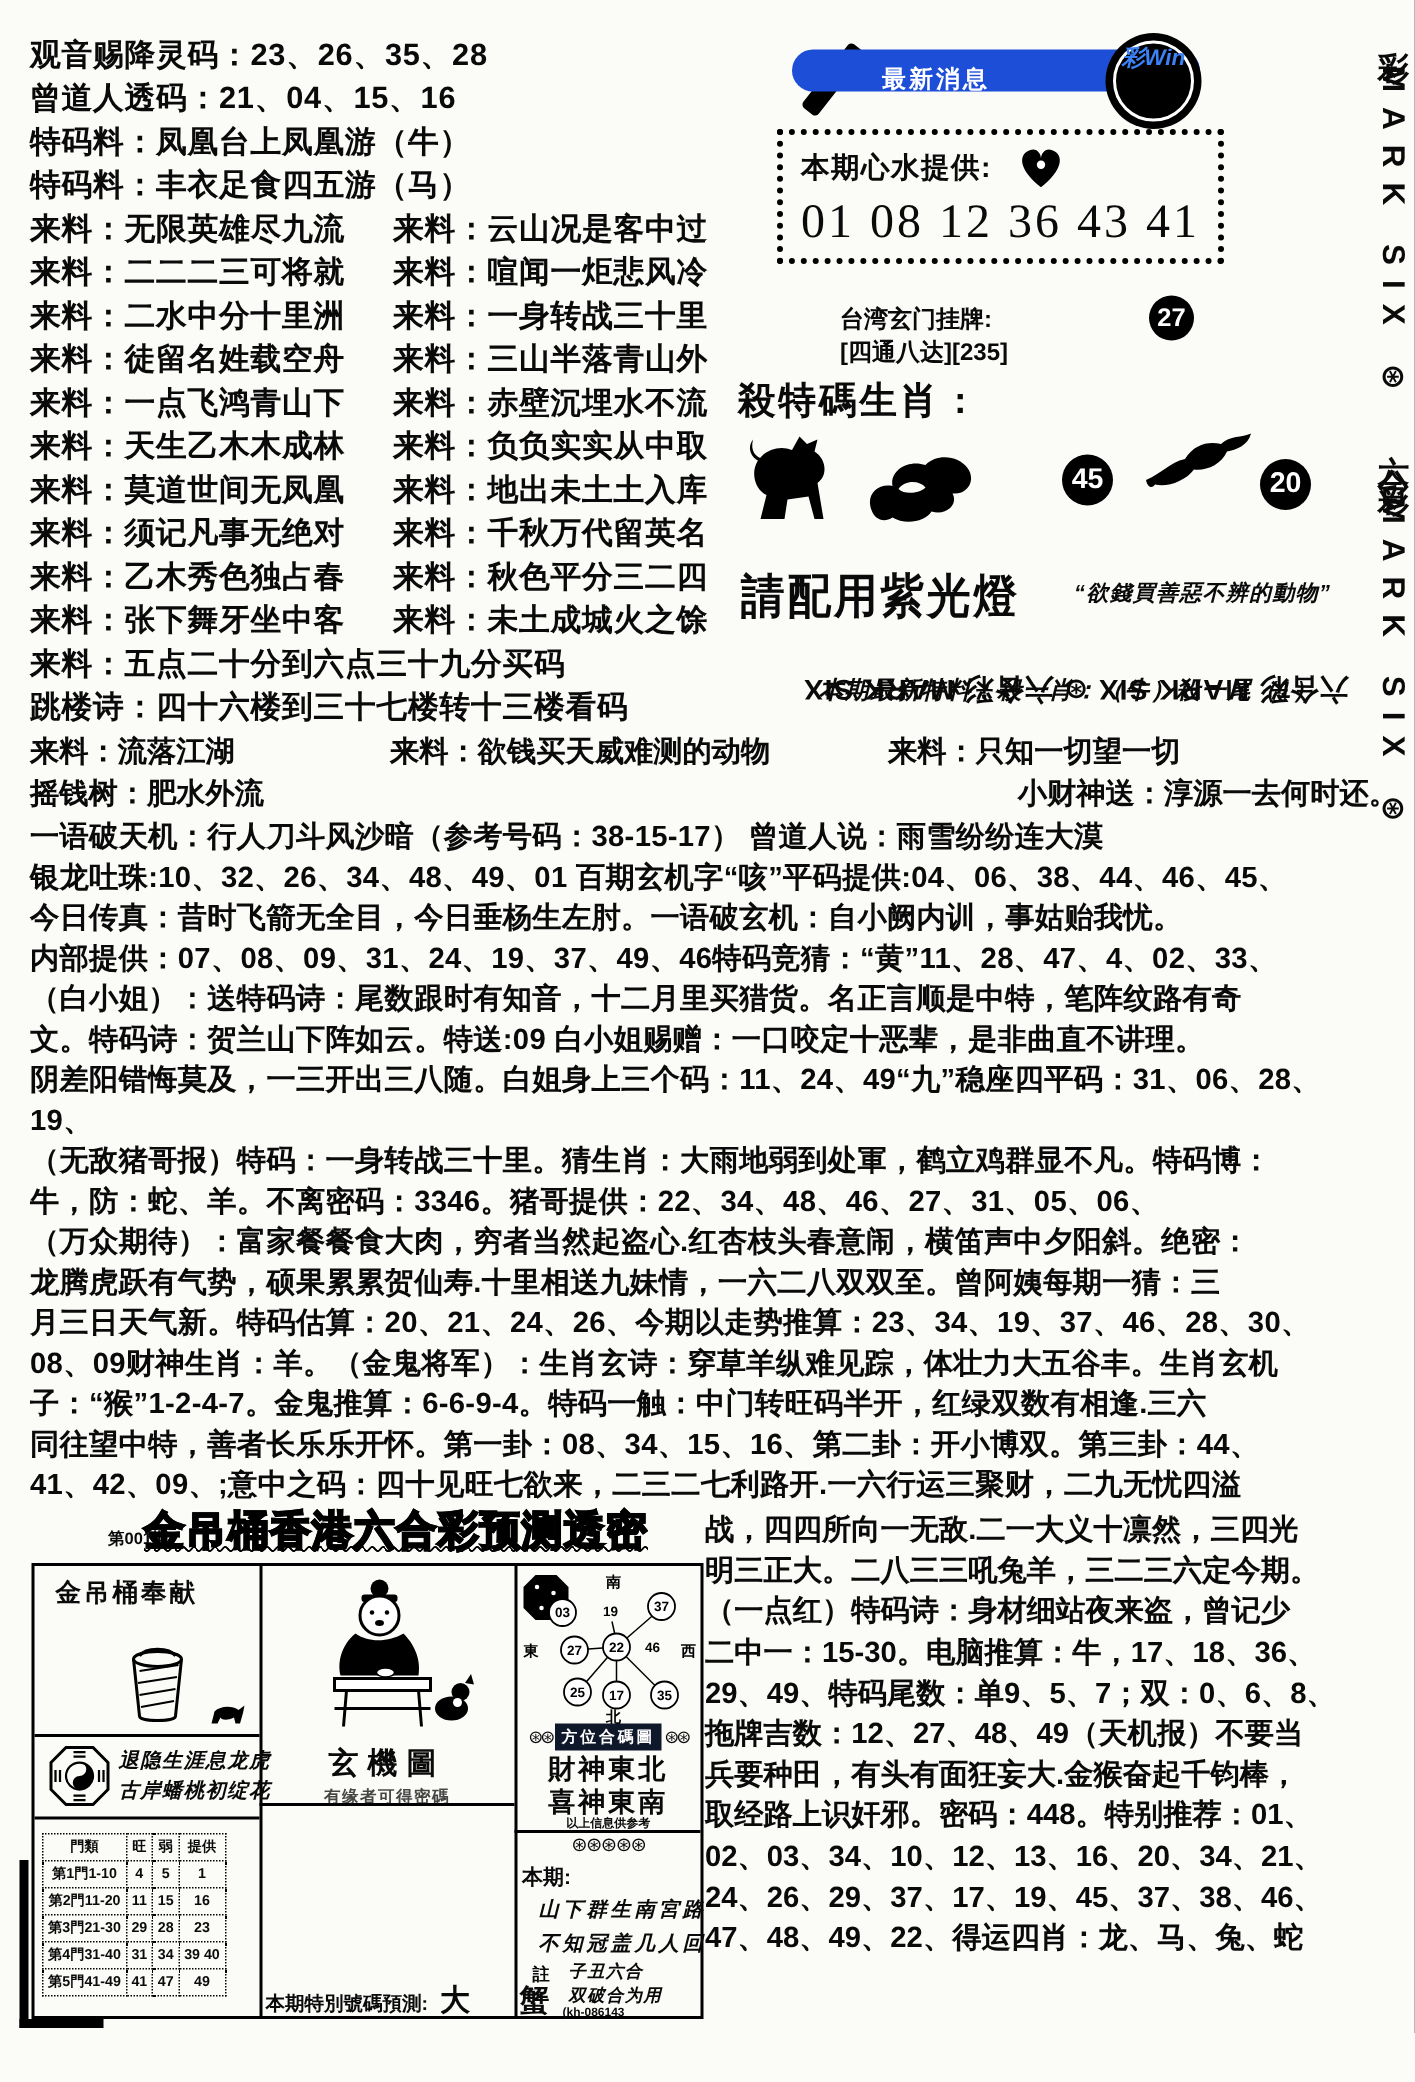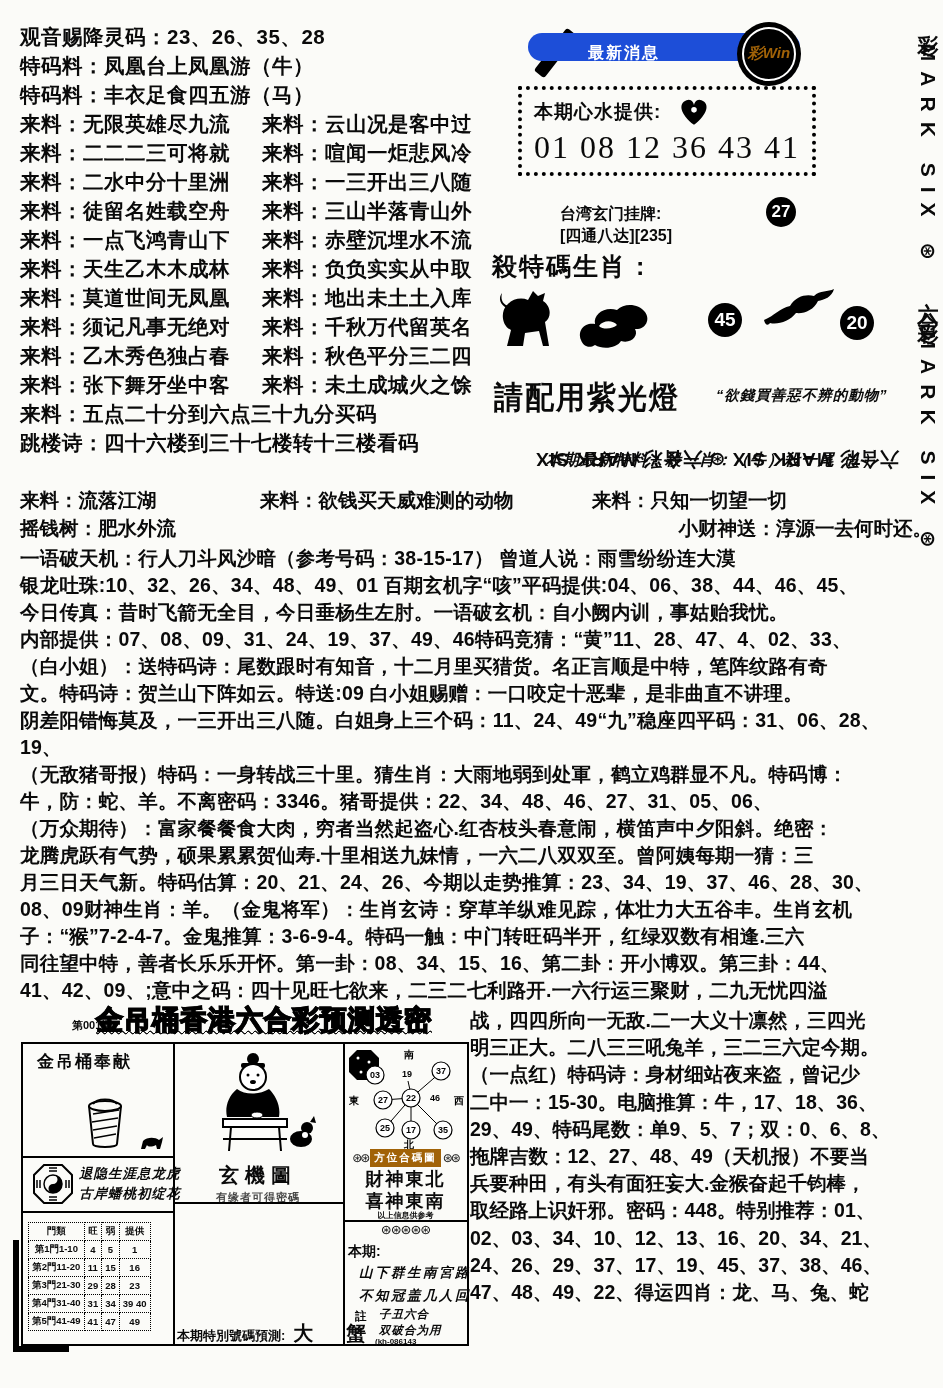--- a/index.html
+++ b/index.html
@@ -10,21 +10,21 @@
   .tl{position:absolute;left:20px;top:22px;width:462px;}
   .tl .ln{font-size:20.5px;font-weight:700;line-height:29px;white-space:nowrap;letter-spacing:.5px;}
   .pair{display:flex;}
   .pair .pl{width:242px;}
   
   .pen{position:absolute;left:549px;top:26px;width:13px;height:54px;background:#000;border-radius:3px;transform:rotate(38deg);}
   .banner{position:absolute;left:528px;top:33px;width:272px;height:28px;background:#1d4ed8;border-radius:20px;}
   .banner .txt{position:absolute;left:60px;top:10px;color:#fff;font-size:16px;font-weight:900;letter-spacing:2px;}
   .badge-logo{position:absolute;left:737px;top:22px;width:64px;height:64px;background:#000;border-radius:50%;}
   .badge-logo .ring{position:absolute;inset:5px;border:2px solid #fff;border-radius:50%;}
-  .badge-logo .t{position:absolute;width:100%;top:22px;text-align:center;color:#a16207;font-size:15px;font-weight:900;font-style:italic;}
+  .badge-logo .t{position:absolute;width:100%;top:7px;text-align:center;color:#3b82f6;font-size:15px;font-weight:900;font-style:italic;}
   .dotbox{position:absolute;left:518px;top:86px;width:298px;height:90px;border:4px dotted #000;padding:7px 12px;box-sizing:border-box;}
   .dotbox .row1{display:flex;align-items:center;gap:16px;font-size:19px;font-weight:900;letter-spacing:1px;}
   .dotbox .nums{font-family:"Liberation Serif","DejaVu Serif",serif;font-size:32px;letter-spacing:2px;margin-top:2px;}
   .taiwan{position:absolute;left:560px;top:203px;font-size:16px;font-weight:700;line-height:22px;}
   .nbadge{background:#000;color:#fff;border-radius:50%;text-align:center;font-weight:700;position:absolute;}
   .b27{left:766px;top:197px;width:30px;height:30px;line-height:30px;font-size:17px;}
   .b45{left:708px;top:303px;width:34px;height:34px;line-height:34px;font-size:19px;}
   .b20{left:840px;top:306px;width:34px;height:34px;line-height:34px;font-size:19px;}
   .kill{position:absolute;left:492px;top:250px;font-size:25px;font-weight:900;letter-spacing:2px;}
   .uv{position:absolute;left:494px;top:378px;font-size:29px;font-weight:900;letter-spacing:2px;transform:scaleY(1.08);}
@@ -49,53 +49,54 @@
   .bbox .h{position:absolute;height:2px;background:#000;}
   .c1h{position:absolute;left:14px;top:6px;font-size:17px;font-weight:900;letter-spacing:2px;}
   .baguatxt{position:absolute;left:56px;top:120px;font-size:13.5px;font-weight:700;font-style:italic;line-height:20px;letter-spacing:1px;white-space:nowrap;}
   .gtable{position:absolute;left:5px;top:178px;border-collapse:collapse;font-size:9.5px;font-weight:700;}
   .gtable td,.gtable th{border:1.5px dotted #000;padding:1px 3px;text-align:center;height:15px;white-space:nowrap;}
   .mtitle{position:absolute;left:150px;top:118px;width:170px;text-align:center;font-size:20px;font-weight:900;letter-spacing:6px;}
   .msub{position:absolute;left:150px;top:146px;width:170px;text-align:center;font-size:11px;font-weight:700;letter-spacing:1px;opacity:.75;}
   .pred{position:absolute;left:154px;top:276px;font-size:13px;font-weight:900;white-space:nowrap;text-align:center;}
   .pred .val{font-size:20px;font-weight:700;font-family:"Liberation Serif","DejaVu Serif",serif;margin-left:8px;letter-spacing:14px;}
   .dirbanner{position:absolute;left:321px;top:105px;width:123px;display:flex;align-items:center;justify-content:center;gap:2px;}
-  .dirbanner .bl{background:#a16207;color:#fff;font-size:10.5px;font-weight:700;letter-spacing:2px;padding:2px 4px;}
+  .dirbanner .bl{background:#0f172a;color:#fff;font-size:10.5px;font-weight:700;letter-spacing:2px;padding:2px 4px;}
   .dirbanner .fl{font-size:12px;letter-spacing:-2px;}
   .dir1{position:absolute;left:321px;top:123px;width:123px;text-align:center;font-size:18px;font-weight:900;letter-spacing:2px;}
   .dir2{position:absolute;left:321px;top:145px;width:123px;text-align:center;font-size:18px;font-weight:900;letter-spacing:2px;}
   .dirnote{position:absolute;left:321px;top:166px;width:123px;text-align:center;font-size:8px;font-weight:700;}
   .flowers{position:absolute;left:321px;top:178px;width:123px;text-align:center;font-size:13px;letter-spacing:-1px;}
   .period{position:absolute;left:325px;top:199px;font-size:14px;font-weight:900;}
   .poem{font-size:13.5px;font-weight:700;font-style:italic;letter-spacing:2.5px;white-space:nowrap;position:absolute;}
   .notel{position:absolute;font-size:11.5px;font-weight:700;font-style:italic;letter-spacing:1px;white-space:nowrap;}
   .codep{position:absolute;left:352px;top:293px;font-size:8px;font-weight:700;}
   .lcorner{position:absolute;left:13px;top:1240px;width:50px;height:106px;border-left:6px solid #000;border-bottom:6px solid #000;}
   svg text{font-family:"Liberation Sans","DejaVu Sans",sans-serif;}
 </style>
 </head>
 <body>
 
 <div class="page">
 
   <div class="tl">
     <div class="ln">观音赐降灵码：23、26、35、28</div>
+    <div class="ln">曾道人透码：21、04、15、16</div>
     <div class="ln">特码料：凤凰台上凤凰游（牛）</div>
     <div class="ln">特码料：丰衣足食四五游（马）</div>
     <div class="ln pair">
         <span class="pl">来料：无限英雄尽九流</span>
         <span>来料：云山况是客中过</span>
       </div>
     <div class="ln pair">
         <span class="pl">来料：二二二三可将就</span>
         <span>来料：喧闻一炬悲风冷</span>
       </div>
     <div class="ln pair">
         <span class="pl">来料：二水中分十里洲</span>
-        <span>来料：一三开出三八随</span>
+        <span>来料：一身转战三十里</span>
       </div>
     <div class="ln pair">
         <span class="pl">来料：徒留名姓载空舟</span>
         <span>来料：三山半落青山外</span>
       </div>
     <div class="ln pair">
         <span class="pl">来料：一点飞鸿青山下</span>
         <span>来料：赤壁沉埋水不流</span>
       </div>
     <div class="ln pair">
@@ -185,21 +186,21 @@
     <div class="ln">（白小姐）：送特码诗：尾数跟时有知音，十二月里买猎货。名正言顺是中特，笔阵纹路有奇</div>
     <div class="ln">文。特码诗：贺兰山下阵如云。特送:09  白小姐赐赠：一口咬定十恶辈，是非曲直不讲理。</div>
     <div class="ln">阴差阳错悔莫及，一三开出三八随。白姐身上三个码：11、24、49“九”稳座四平码：31、06、28、</div>
     <div class="ln">19、</div>
     <div class="ln">（无敌猪哥报）特码：一身转战三十里。猜生肖：大雨地弱到处軍，鹤立鸡群显不凡。特码博：</div>
     <div class="ln">牛，防：蛇、羊。不离密码：3346。猪哥提供：22、34、48、46、27、31、05、06、</div>
     <div class="ln">（万众期待）：富家餐餐食大肉，穷者当然起盗心.红杏枝头春意闹，横笛声中夕阳斜。绝密：</div>
     <div class="ln">龙腾虎跃有气势，硕果累累贺仙寿.十里相送九妹情，一六二八双双至。曾阿姨每期一猜：三</div>
     <div class="ln">月三日天气新。特码估算：20、21、24、26、今期以走势推算：23、34、19、37、46、28、30、</div>
     <div class="ln">08、09财神生肖：羊。（金鬼将军）：生肖玄诗：穿草羊纵难见踪，体壮力大五谷丰。生肖玄机</div>
-    <div class="ln">子：“猴”7-2-4-7。金鬼推算：3-6-9-4。特码一触：中门转旺码半开，红绿双数有相逢.三六</div>
+    <div class="ln">子：“猴”1-2-4-7。金鬼推算：6-6-9-4。特码一触：中门转旺码半开，红绿双数有相逢.三六</div>
     <div class="ln">同往望中特，善者长乐乐开怀。第一卦：08、34、15、16、第二卦：开小博双。第三卦：44、</div>
     <div class="ln">41、42、09、;意中之码：四十见旺七欲来，二三二七利路开.一六行运三聚财，二九无忧四溢</div>
   </div>
 
   <div class="rcol">
     <div class="ln">战，四四所向一无敌.二一大义十凛然，三四光</div>
     <div class="ln">明三正大。二八三三吼兔羊，三二三六定今期。</div>
     <div class="ln">（一点红）特码诗：身材细站夜来盗，曾记少</div>
     <div class="ln">二中一：15-30。电脑推算：牛，17、18、36、</div>
     <div class="ln">29、49、特码尾数：单9、5、7；双：0、6、8、</div>

